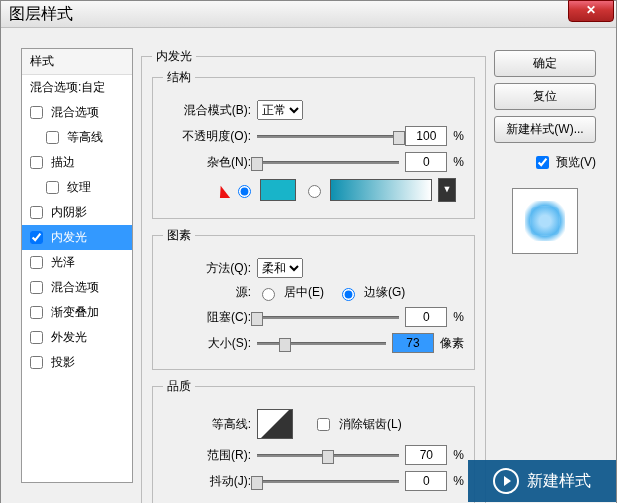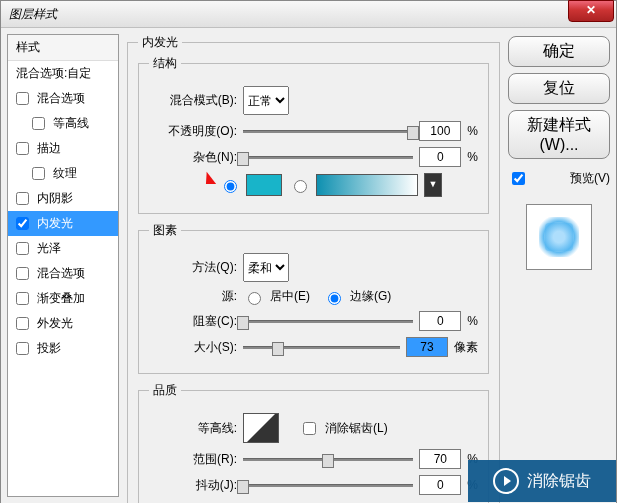--- a/index.html
+++ b/index.html
@@ -20,40 +20,39 @@
   .titlebar {
     display: flex;
     align-items: center;
     justify-content: space-between;
     background: linear-gradient(to bottom, #f8f8f8, #e0e0e0);
     border-bottom: 1px solid #bfbfbf;
     height: 26px;
     padding-left: 8px;
   }
   .titlebar .title {
-    font-size: 12px;
-    font-style: italic;
+    font-size: 16px;
   }
   .closebtn {
     width: 44px;
     height: 20px;
     background: linear-gradient(to bottom, #e67, #c33 45%, #a22 100%);
     border: 1px solid #700;
     border-radius: 0 0 4px 4px;
     color: #fff;
     text-align: center;
     font-weight: bold;
     line-height: 18px;
     margin-right: 2px;
     margin-top: -6px;
     cursor: pointer;
   }
   .body {
     display: flex;
-    padding: 6px;
+    padding: 20px;
     gap: 8px;
     height: calc(100% - 26px);
     box-sizing: border-box;
     background: #f0f0f0;
   }
   
   .left {
     width: 110px;
     background: #fff;
     border: 1px solid #9a9a9a;
@@ -102,21 +101,21 @@
     margin: 6px 0;
     gap: 6px;
   }
   .formrow label.lab {
     width: 70px;
     text-align: right;
     margin-left: 18px;
   }
   select {
     font-size: 12px;
-    height: 29px;
+    height: 20px;
   }
   .slider {
     flex: 1;
     height: 18px;
     position: relative;
     background: transparent;
   }
   .slider-track {
     position: absolute;
     left: 0; right: 0; top: 8px;
@@ -171,23 +170,23 @@
   .contour {
     width: 34px;
     height: 28px;
     border: 1px solid #555;
     background: linear-gradient(135deg, #fff 49%, #333 51%);
     display: inline-block;
   }
   .btn {
     background: linear-gradient(to bottom, #fdfdfd, #e3e3e3);
     border: 1px solid #888;
-    border-radius: 8px;
+    border-radius: 3px;
     padding: 3px 14px;
-    font-size: 16px;
+    font-size: 12px;
     cursor: pointer;
   }
   
   .right {
     width: 102px;
     padding-top: 2px;
     display: flex;
     flex-direction: column;
     align-items: stretch;
     gap: 6px;
@@ -446,30 +445,30 @@
         <path d="M 250 370 Q 170 320 130 270" stroke="#e11" stroke-width="3" fill="none" marker-end="url(#ah)"></path>
       </svg>
     </div>
 
     <div class="right">
       <button class="btn">确定</button>
       <button class="btn">复位</button>
       <button class="btn">
         <span><span>新建样式(W)...</span></span>
       </button>
-      <div style="display:flex;align-items:center;gap:4px;justify-content:space-between;margin-top:4px;">
+      <div style="display:flex;align-items:center;gap:4px;justify-content:flex-end;margin-top:4px;">
         <input type="checkbox" checked="" style="">
         <span>预览(V)</span>
       </div>
       <div class="preview-box">
         <div class="preview-sq"></div>
         <div class="preview-glow"></div>
       </div>
     </div>
   </div>
 
   <div class="watermark">
     <span class="ring">
         <span class="tri"></span>
       </span>
-    <span>消除锯齿</span>
+    <span>新建样式</span>
   </div>
 </div>
 
 </body></html>

